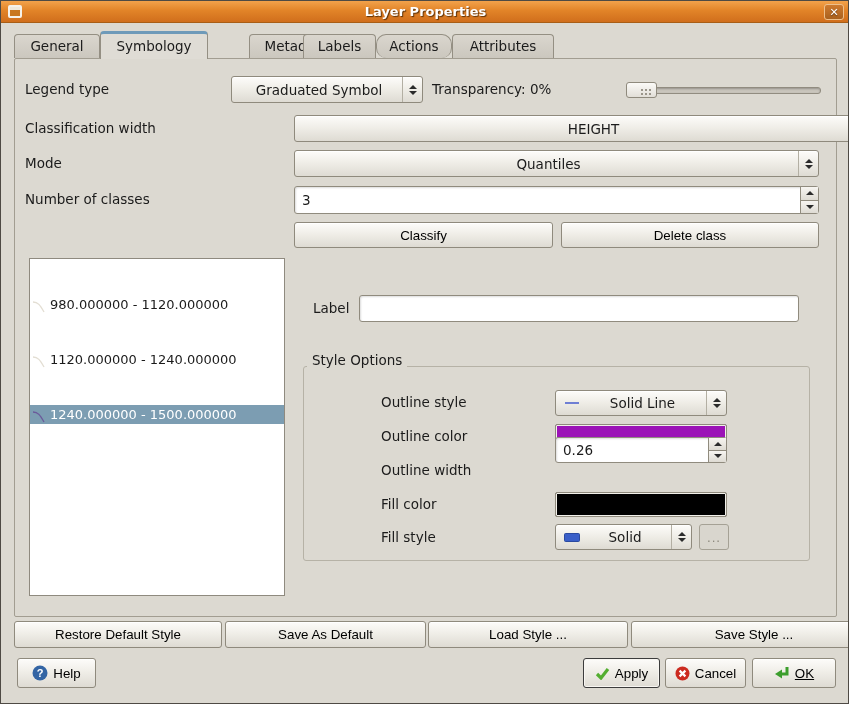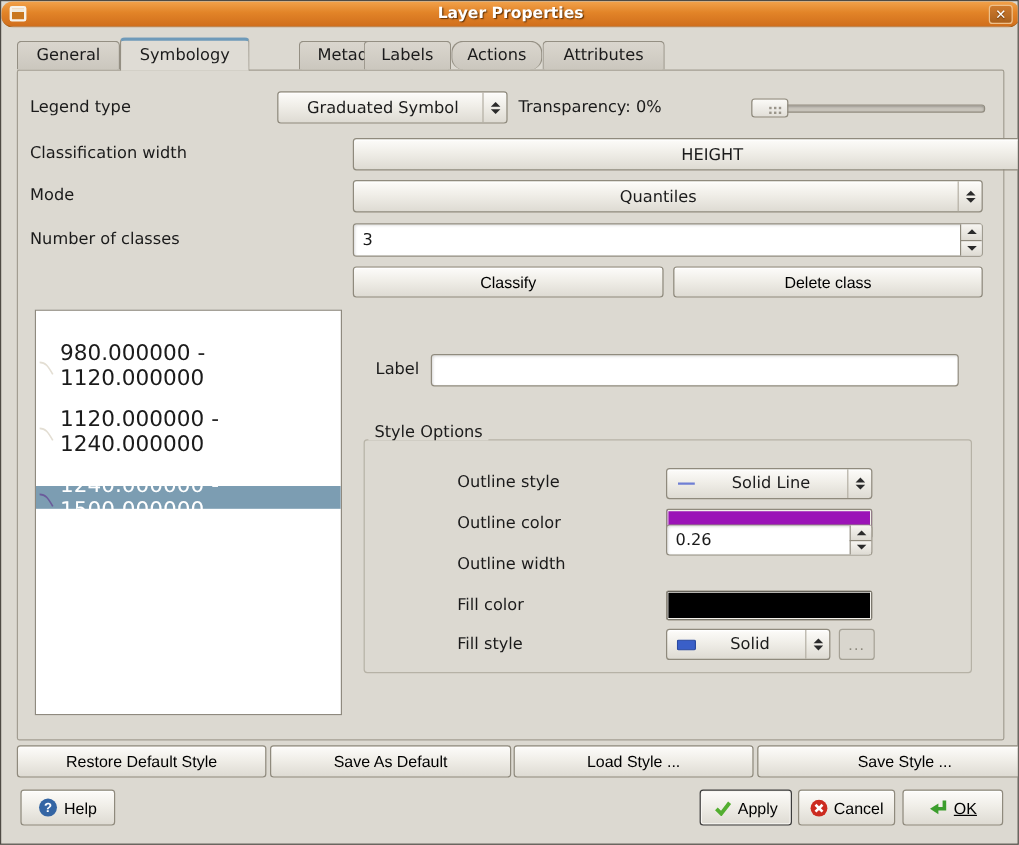--- a/index.html
+++ b/index.html
@@ -13,21 +13,20 @@
     font-size: 13.5px;
     color: #1b1b1b;
   }
   .abs { position: absolute; }
 
   
   .titlebar {
     left:0; top:0; width:849px; height:22px;
     background: linear-gradient(to bottom, #F2A24B 0%, #E28428 45%, #D06E1C 100%);
     border-bottom: 1px solid #A85E16;
-    border-radius: 10px;
   }
   .win-title {
     width:100%; text-align:center; line-height:22px;
     font-weight:bold; font-size:13px; color:#fff;
     text-shadow: 1px 1px 1px rgba(70,35,0,.85);
   }
   .win-icon {
     left:7px; top:4px; width:14px; height:13px;
     border:2px solid #F6F2EA; border-radius:2px;
     background: linear-gradient(to bottom,#EFE9DD 0 35%, #C9771F 35%);
@@ -115,21 +114,21 @@
     display:flex; align-items:center; justify-content:center;
   }
   .grip { width:2px; height:2px; background:#9A958A;
     box-shadow: 4px 0 #9A958A, 8px 0 #9A958A, 0 4px #9A958A, 4px 4px #9A958A, 8px 4px #9A958A; }
 
   
   .list {
     background:#fff; border:1px solid #8F8A7F;
     overflow:hidden;
   }
-  .list-row { height:19px; display:flex; align-items:center; padding-left:2px; font-size:18px;margin-top:36px; }
+  .list-row { height:19px; display:flex; align-items:center; padding-left:2px; font-size:13px;margin-top:36px; }
   .list-row.selected { background: var(--selection-blue); color:#fff; }
   .sym-icon { margin-right:3px; flex:0 0 auto; }
 
   
   .groupbox { border:1px solid #B6B2A6; border-radius:3px; }
   .group-title { background:#DCD9D1; padding:0 5px; line-height:14px; }
 
   .swatch { border:1px solid #8F8A7D; border-radius:2px; box-shadow: inset 0 0 0 1px #F2F0EA; }
 
   .btn.disabled {

